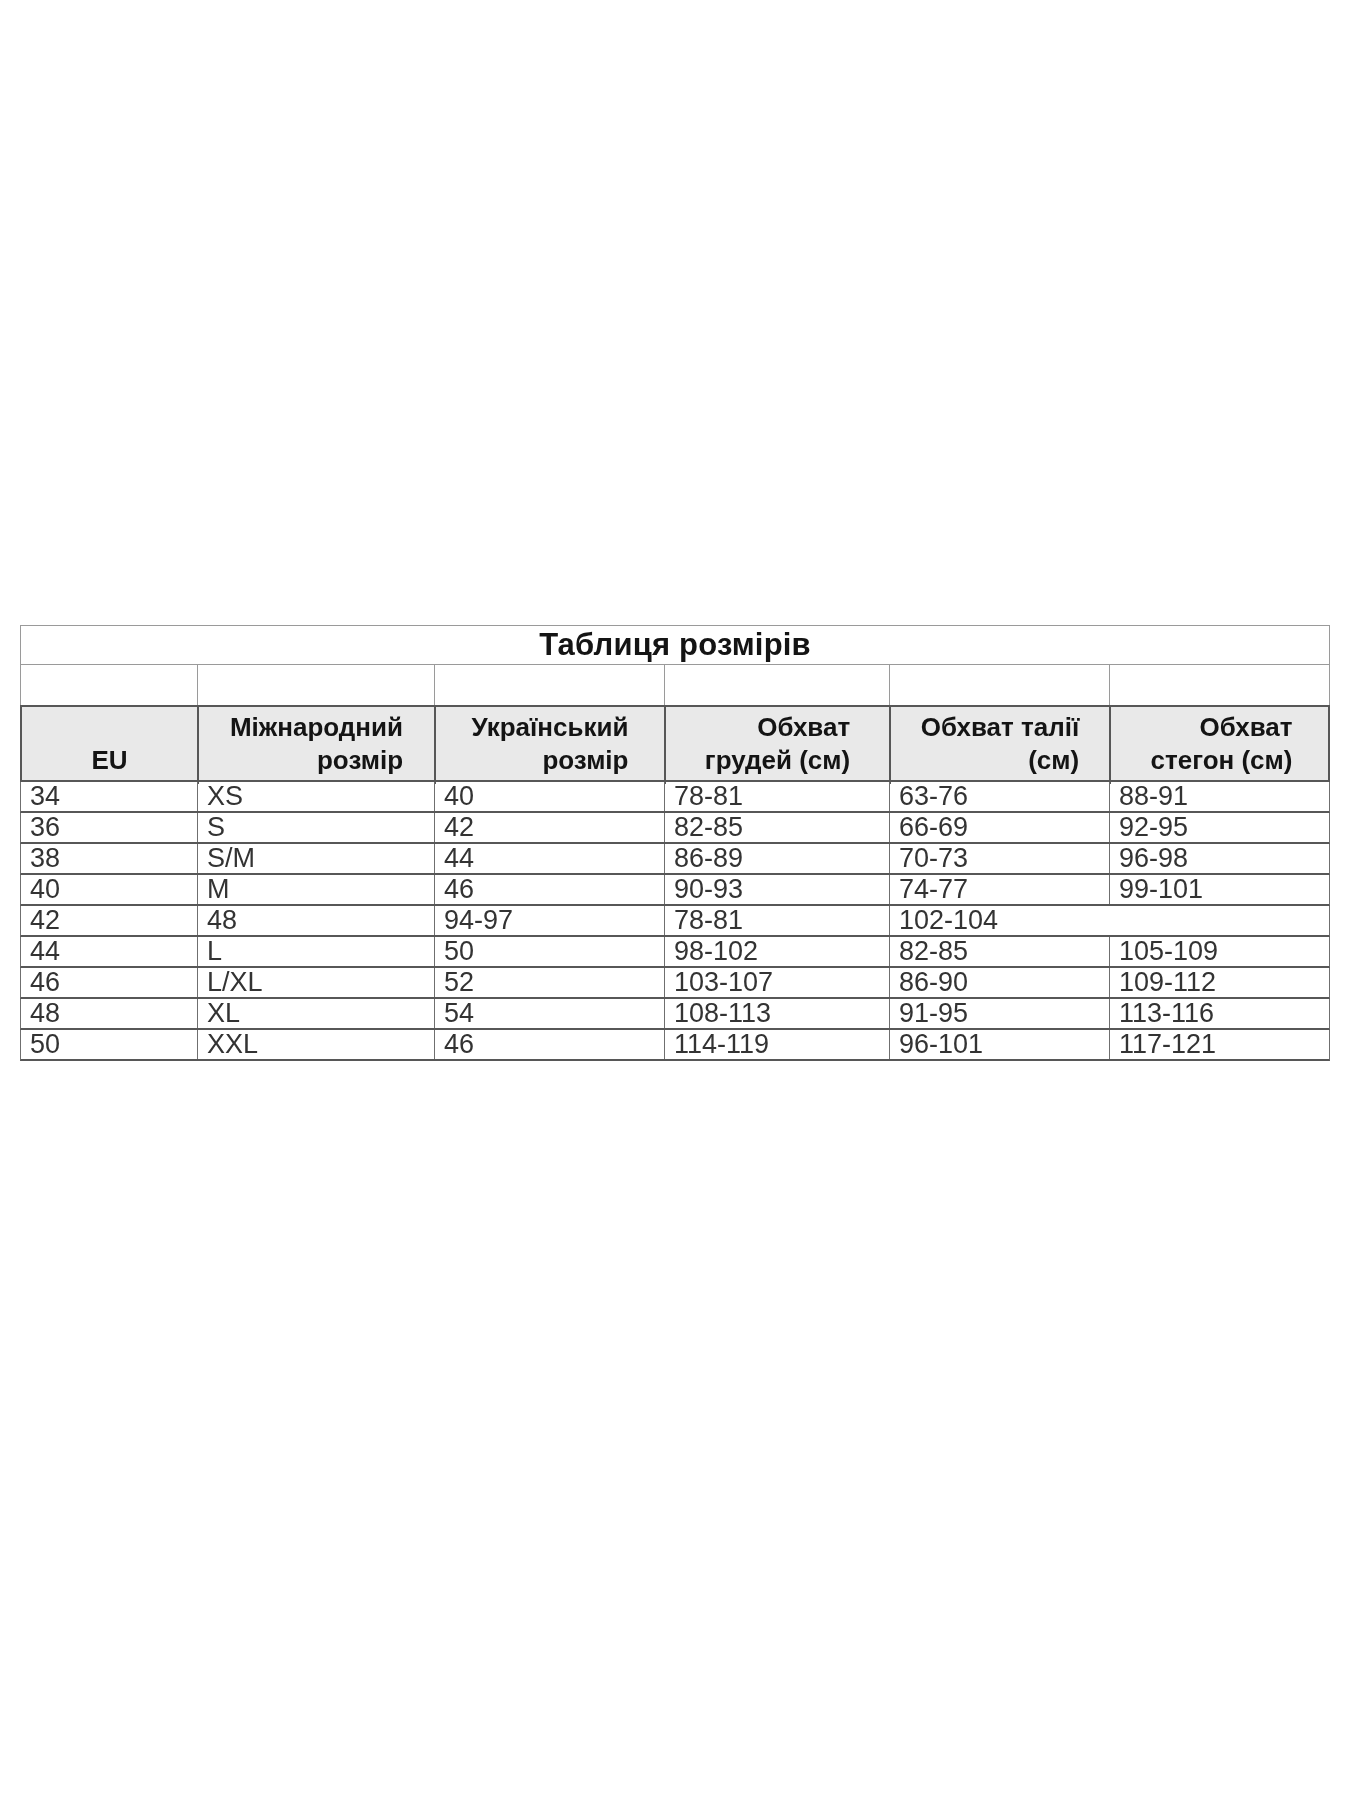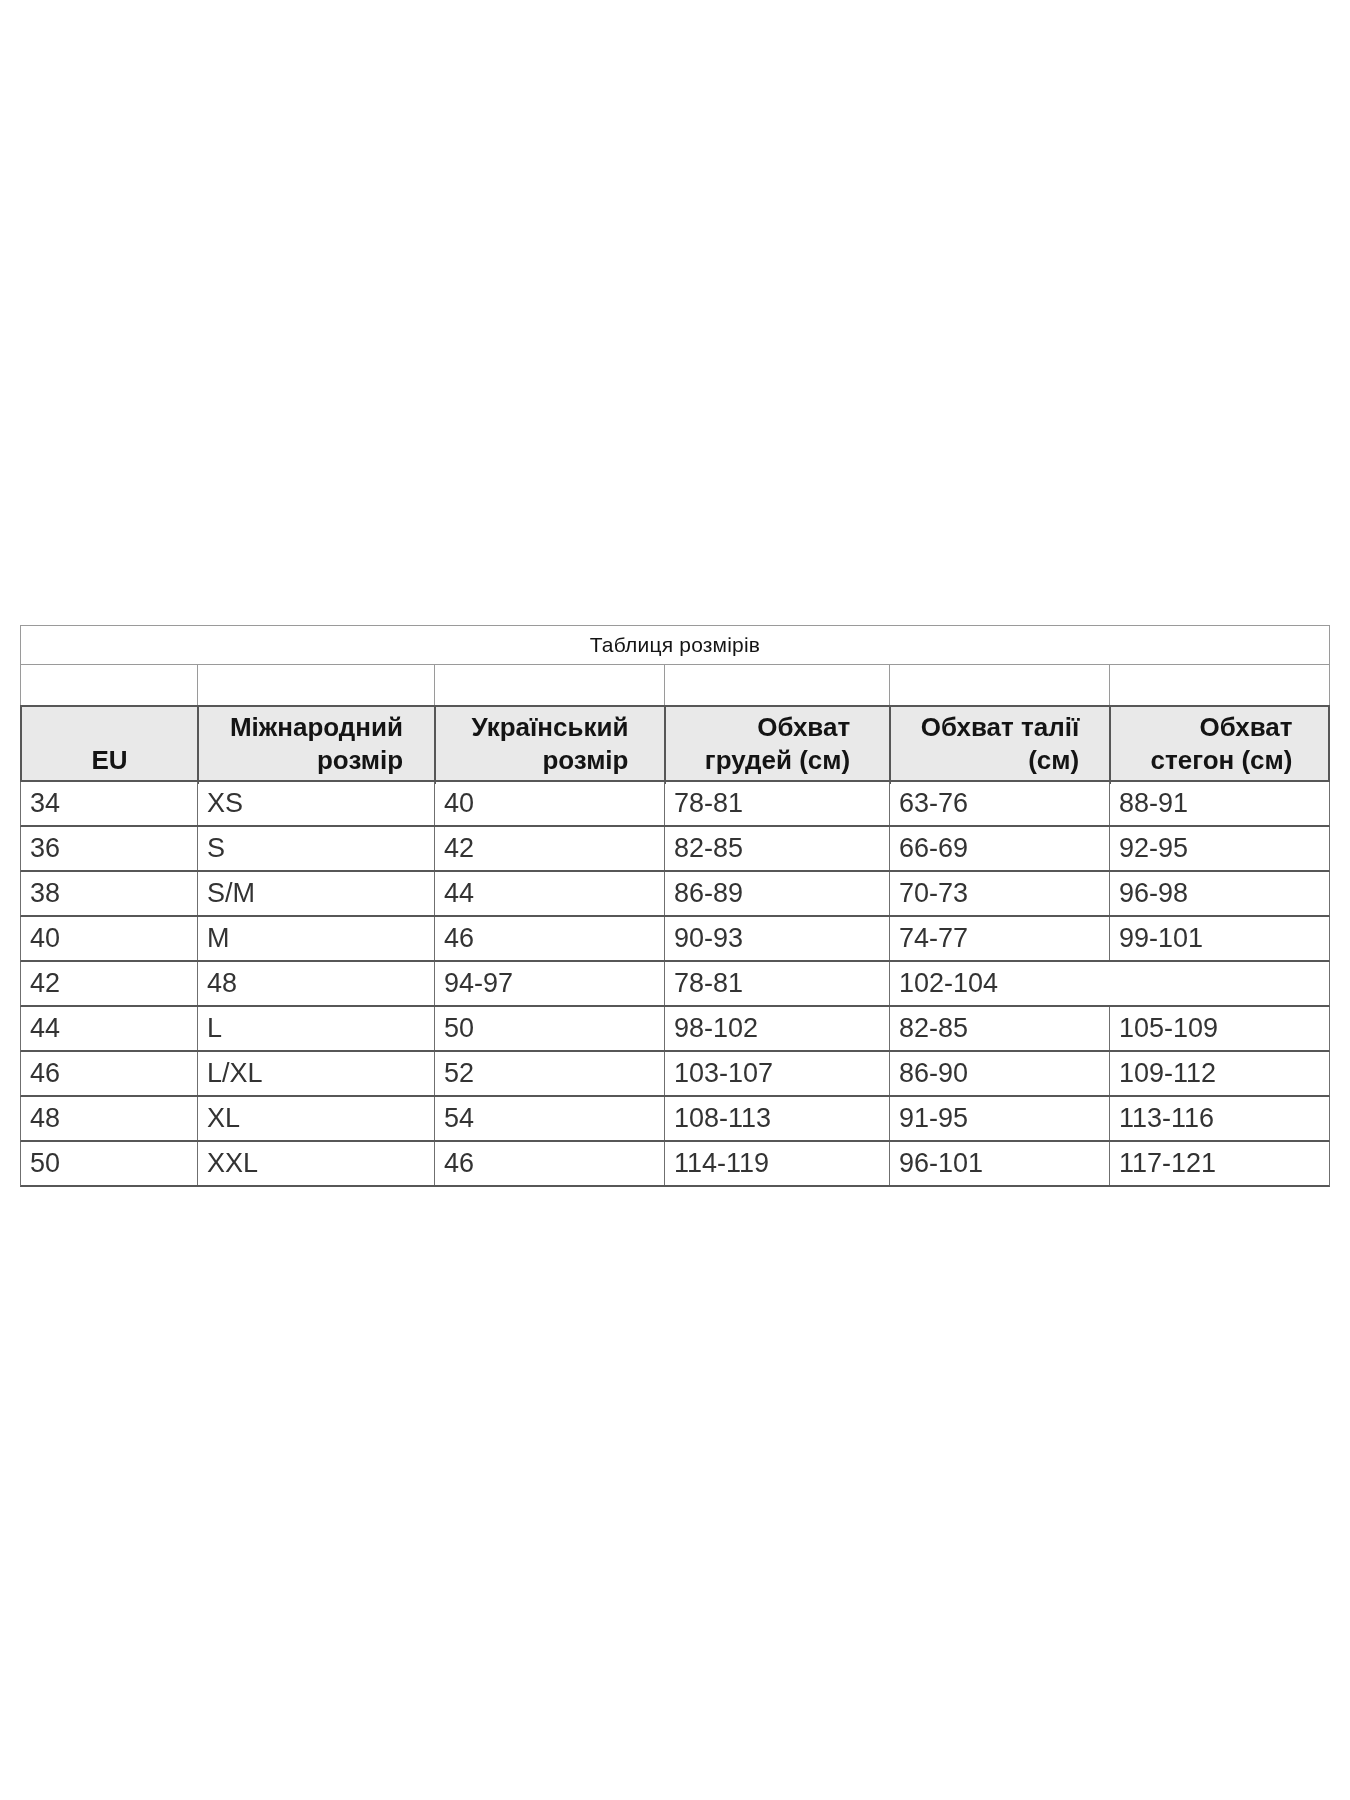--- a/index.html
+++ b/index.html
@@ -21,21 +21,21 @@
     position:absolute;left:20px;top:625px;width:1310px;
   }
   
   .title-row{
     height:40px;
     border:1px solid var(--border-light);
     display:flex;align-items:center;justify-content:center;
     background:#fff;
   }
   .title-row span{
-    font-size:21px;font-weight:normal;color:var(--title-text);
+    font-size:31px;font-weight:bold;color:var(--title-text);
     letter-spacing:.2px;
   }
   
   .grid-row{
     display:grid;
     grid-template-columns:177px 237px 230px 225px 220px 221px;
     width:1310px;
   }
   
   .spacer-row{
@@ -57,21 +57,21 @@
     display:flex;flex-direction:column;justify-content:flex-end;align-items:center;
     text-align:right;
     padding:4px 4px 7px 4px;
     font-size:26px;font-weight:bold;color:var(--title-text);
     line-height:33px;
     white-space:pre-line;
   }
   .header-row .cell:last-child{border-right:none;}
   
   .data-row{
-    height:45px;
+    height:31px;
     background:#fff;
     border-left:1px solid var(--border-mid);
     border-right:1px solid var(--border-mid);
     border-bottom:2px solid var(--border-dark);
   }
   .data-row .cell{
     border-right:1px solid var(--border-mid);
     display:flex;align-items:center;
     padding-left:9px;
     font-size:27px;color:var(--data-text);

